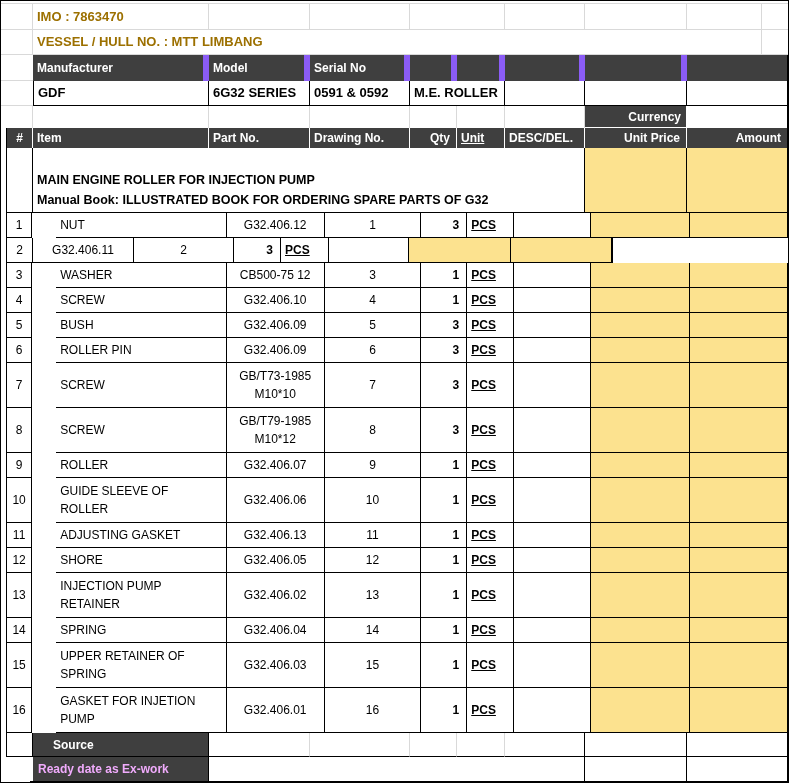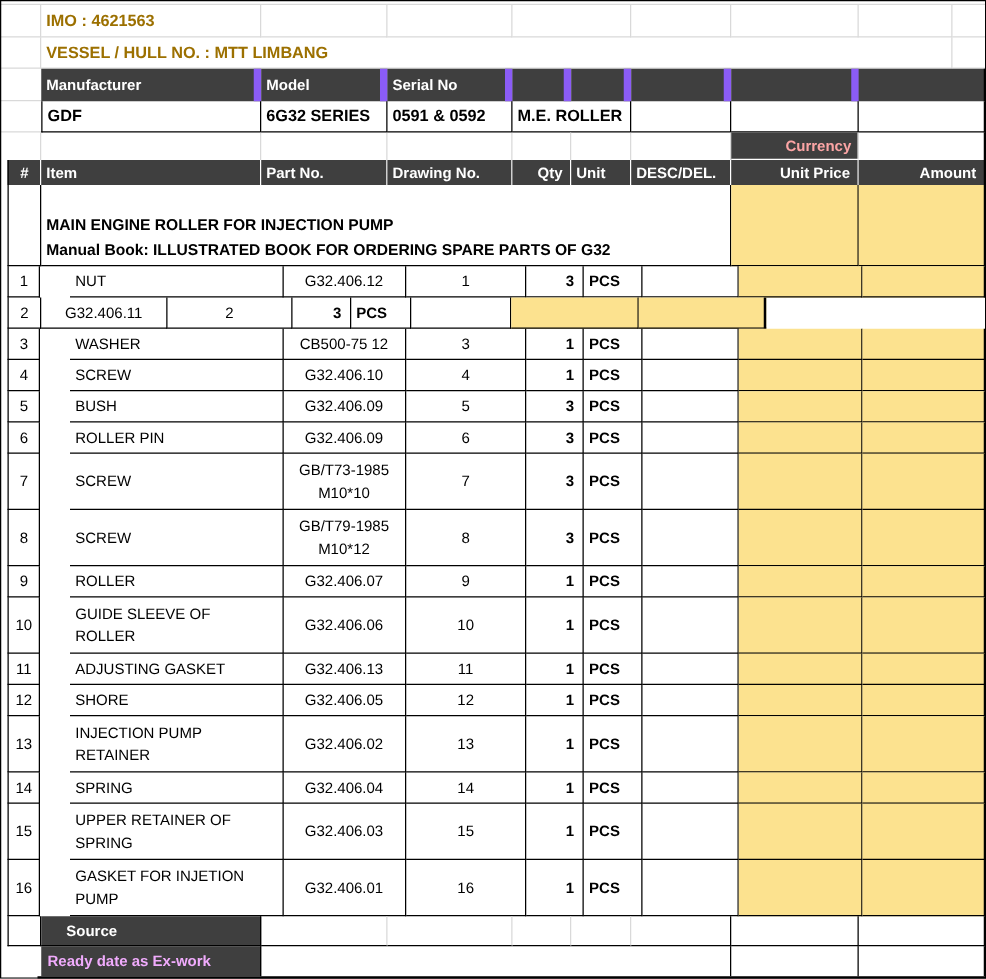--- a/index.html
+++ b/index.html
@@ -13,21 +13,21 @@
     box-sizing:border-box;display:flex;align-items:center;overflow:hidden;
     font-size:12px;line-height:14px;white-space:nowrap;
   }
   
   .w-margin{width:33px;}
   .w-num{width:27px;}
   .w-item{width:176px;}
   .w-part{width:101px;}
   .w-draw{width:100px;}
   .w-qty{width:47px;}
-  .w-unit{width:48px;}
+  .w-unit{width:48px;text-decoration:underline;}
   .w-desc{width:80px;}
   .w-price{width:102px;}
   .w-amt{width:102px;}
 
   .topstrip{height:3px;border-bottom:1px solid var(--c-grid,#D9D9D9);}
 
   
   .r-top{height:26px;}
   .r-top2{height:25px;}
   .gold{color:var(--c-gold,#9C7000);font-weight:bold;font-size:13px;padding-left:4px;}
@@ -41,21 +41,21 @@
   .r-mach .cell:last-child{border-right:2px solid #000;}
 
   .r-vals{height:25px;}
   .r-vals .cell{border-right:1px solid #000;border-bottom:1px solid #000;
     font-weight:bold;font-size:13px;padding-left:4px;}
   .r-vals .cell.first{border-left:1px solid #000;}
   .r-vals .cell.last{border-right:2px solid #000;}
 
   .r-cur{height:22px;}
   .r-cur .cell{border-right:1px solid var(--c-grid,#D9D9D9);}
-  .r-cur .cur{background:var(--c-dark,#3F3F3F);color:#fca5a5;font-weight:bold;
+  .r-cur .cur{background:var(--c-dark,#3F3F3F);color:#ffffff;font-weight:bold;
     justify-content:flex-end;padding-right:5px;border-right:1px solid #fff;border-bottom:1px solid #fff;}
   .r-cur .cell.last{border-right:2px solid #000;}
 
   .r-head{height:20px;}
   .r-head .cell{background:var(--c-dark,#3F3F3F);color:#fff;font-weight:bold;
     border-right:1px solid #fff;padding-left:4px;}
   .r-head .cell.first{border-left:1px solid #000;justify-content:center;padding-left:0;}
   .r-head .cell.num-r{justify-content:flex-end;padding-right:6px;padding-left:0;}
   .r-head .cell.last{border-right:2px solid #000;}
 
@@ -102,21 +102,21 @@
 </style>
 </head>
 <body>
 
 <div class="sheet">
 
   <div class="topstrip"></div>
 
   <div class="row r-top">
     <div class="cell w-margin gline"></div>
-    <div class="cell w-item gold gline">IMO : 4621563</div>
+    <div class="cell w-item gold gline">IMO : 7863470</div>
     <div class="cell w-part gline"></div>
     <div class="cell w-draw gline"></div>
     <div class="cell gline" style="width:95px"></div>
     <div class="cell w-desc gline"></div>
     <div class="cell w-price gline"></div>
     <div class="cell gline" style="width:75px"></div>
     <div class="cell gbot" style="width:27px"></div>
   </div>
 
   <div class="row r-top2">

